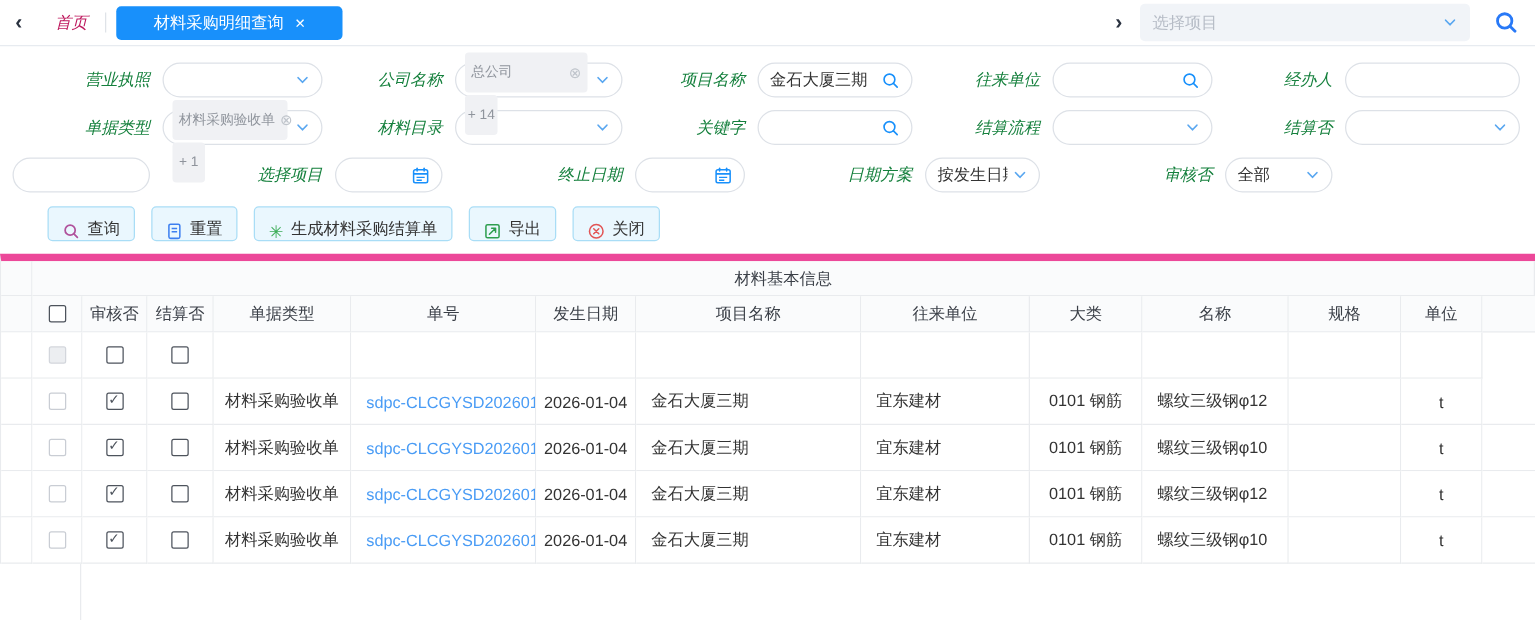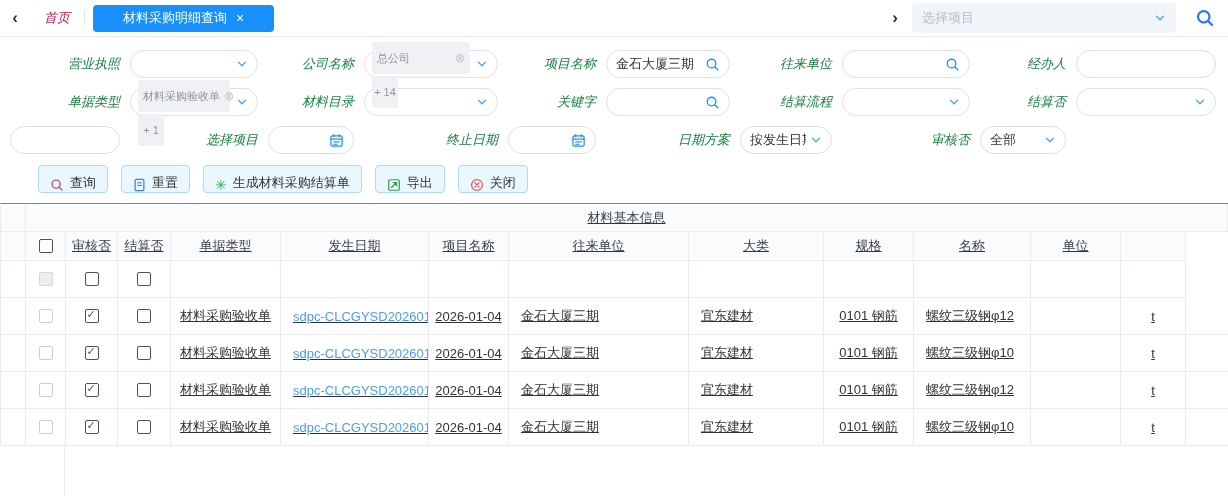--- a/index.html
+++ b/index.html
@@ -35,21 +35,21 @@
   .chip .x { color:#bfc4cb; font-size:12px; margin-left:4px; }
   .chip.more { width:26px; justify-content:center; }
 
   
   .toolbar { display:flex; gap:13px; padding:11px 0 0 38px; }
   .btn { height:28px; background:#eaf7fe; border:1px solid #a9ddf6; border-radius:4px; display:flex; align-items:flex-end;
     gap:6px; padding:0 11px; color:#333; cursor:pointer; white-space:nowrap; }
   .btn .bicon { display:flex; align-items:center; font-size:13px; line-height:1; }
 
   
-  .table { margin-top:10px; border-top:1px solid #ec4899; border-left:1px solid #e9ebee;text-decoration:underline; }
+  .table { margin-top:10px; border-top:6px solid #ec4899; border-left:1px solid #e9ebee; }
   .trow { display:grid; grid-template-columns:25px 40px 52px 53px 110px 148px 80px 180px 135px 90px 117px 90px 65px 43px; }
   .trow-group { display:grid; grid-template-columns:25px 1fr; }
   .tcell { border-right:1px solid #e9ebee; border-bottom:1px solid #e9ebee; display:flex; align-items:center;
     justify-content:center; overflow:hidden; white-space:nowrap; }
   .thead .tcell { background:#fafbfc; height:28px; color:#3a3f47; }
   .th2 .tcell { height:29px; }
   .tbody .tcell { height:37px; background:#fff; }
   .tcell.al { justify-content:flex-start; padding-left:12px; }
   .bold { font-weight:bold; }
   .link { color:#4a9cf5; cursor:pointer; text-decoration:none; }
@@ -292,26 +292,27 @@
     <div class="tcell">材料基本信息</div>
   </div>
   <div class="trow thead th2" id="col-header">
       <div class="tcell "></div>
       <div class="tcell ">
         <div class="cb "></div>
       </div>
       <div class="tcell ">审核否</div>
       <div class="tcell ">结算否</div>
       <div class="tcell ">单据类型</div>
+      <div class="tcell ">单号</div>
       <div class="tcell ">发生日期</div>
       <div class="tcell ">项目名称</div>
       <div class="tcell ">往来单位</div>
       <div class="tcell ">大类</div>
+      <div class="tcell ">名称</div>
       <div class="tcell ">规格</div>
-      <div class="tcell ">名称</div>
       <div class="tcell ">单位</div>
       <div class="tcell "></div>
     </div>
   <div class="tbody" id="tbody">
       <div class="trow">
         <div class="tcell "></div>
         <div class="tcell ">
           <div class="cb dis"></div>
         </div>
         <div class="tcell ">

